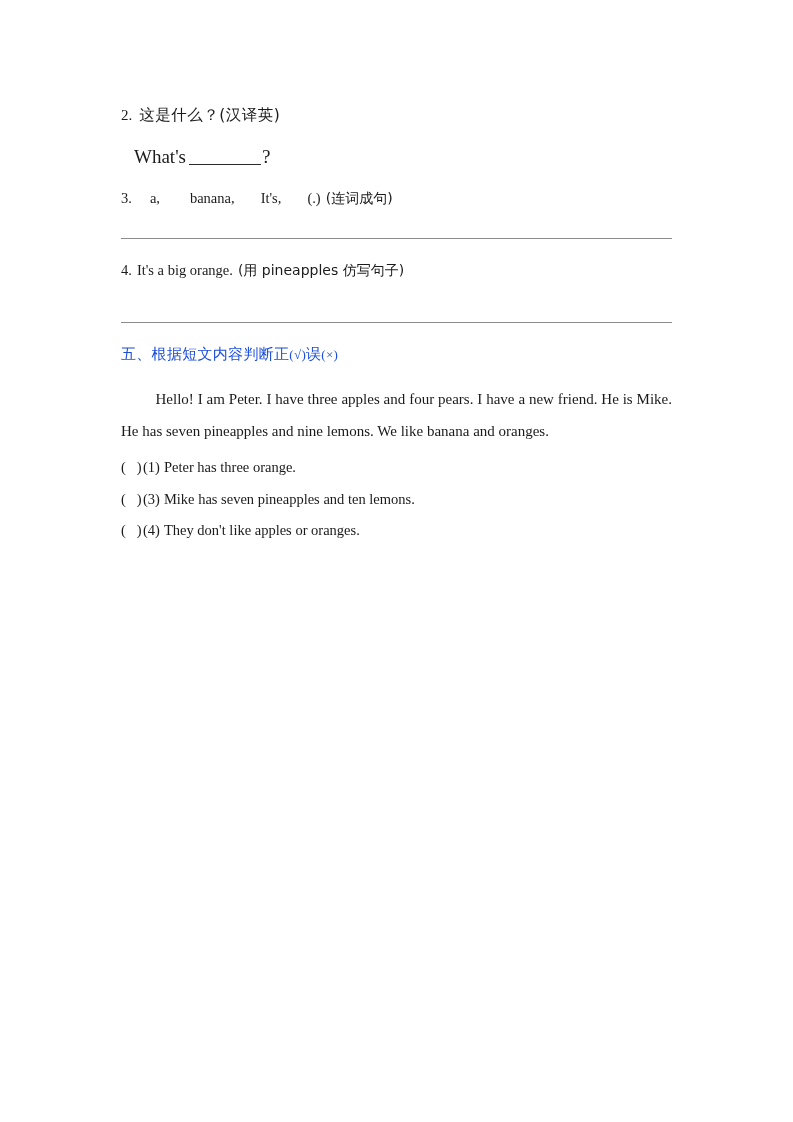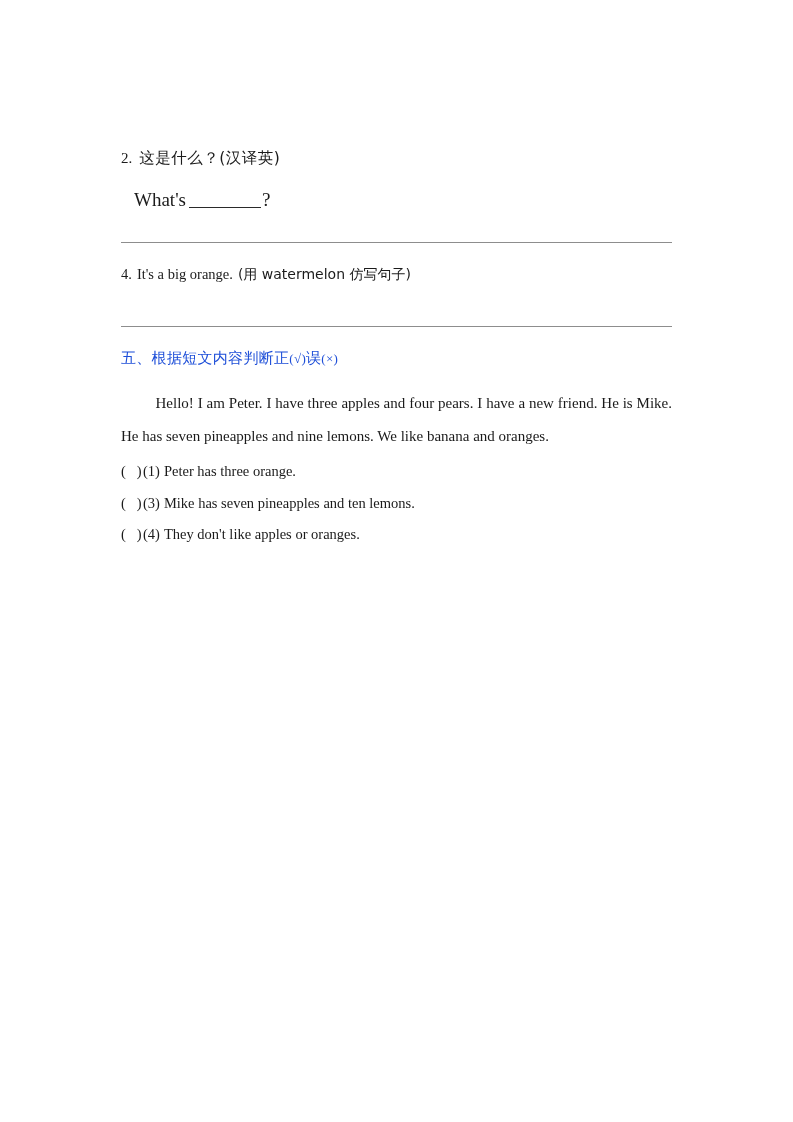--- a/index.html
+++ b/index.html
@@ -16,21 +16,20 @@
     overflow: hidden;
   }
 
   .page {
     position: absolute;
     left: 0;
     top: 0;
     width: 793px;
     height: 842px;
     background: #ffffff;
-    margin-top: 43px;
   }
 
   .content {
     position: absolute;
     left: 121px;
     top: 104px;
     width: 552px;
   }
 
   
@@ -140,24 +139,25 @@
 </head>
 <body>
 
 <div class="page">
   <div class="content">
 
     <div class="q-line row-q2"><span>2.</span><span class="cn" style="margin-left:7px;">这是什么？(汉译英)</span></div>
 
     <div class="q-line row-answer"><span>What's</span><span class="blank-ul"></span><span>?</span></div>
 
+    <div class="q-line row-q3"><span>3.</span><span class="gap-sm"></span><span>a,</span><span class="gap-lg"></span><span>banana,</span><span class="gap-md"></span><span>It's,</span><span class="gap-md"></span><span>(.)</span><span class="cn" style="margin-left:5px;">(连词成句)</span></div>
 
     <div class="rule rule-1"></div>
 
-    <div class="q-line row-q4"><span>4.</span><span style="margin-left:5px;">It's a big orange.</span><span class="cn" style="margin-left:5px;">(用 watermelon 仿写句子)</span></div>
+    <div class="q-line row-q4"><span>4.</span><span style="margin-left:5px;">It's a big orange.</span><span class="cn" style="margin-left:5px;">(用 pineapples 仿写句子)</span></div>
 
     <div class="rule rule-2"></div>
 
     <div class="section-head"><span>五、</span><span>根据短文内容判断正</span><span class="mark">(√)</span><span>误</span><span class="mark">(×)</span></div>
 
     <div class="passage">Hello! I am Peter. I have three apples and four pears. I have a new friend. He is Mike. He has seven pineapples and nine lemons. We like banana and oranges.</div>
 
     <div class="tf-list">
 
       <div class="tf-item"><span class="tf-paren">(   )</span><span>(1)</span><span style="margin-left:4px;">Peter has three orange.</span></div>

